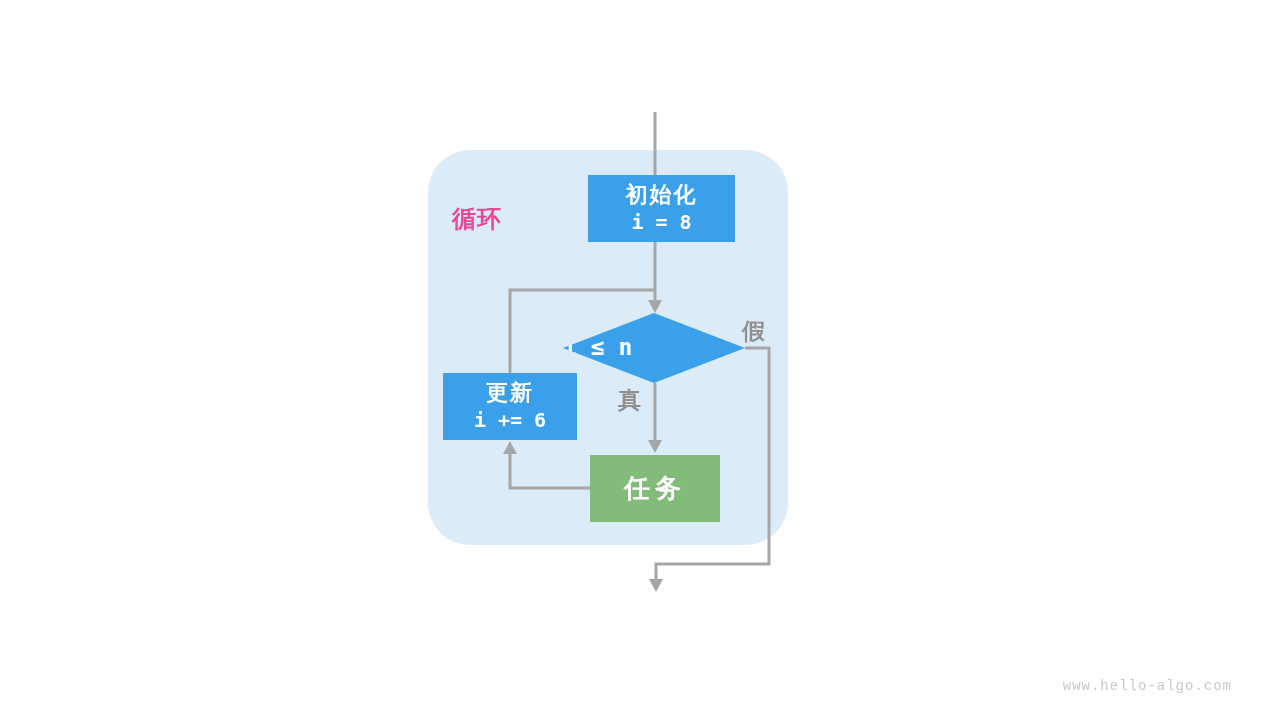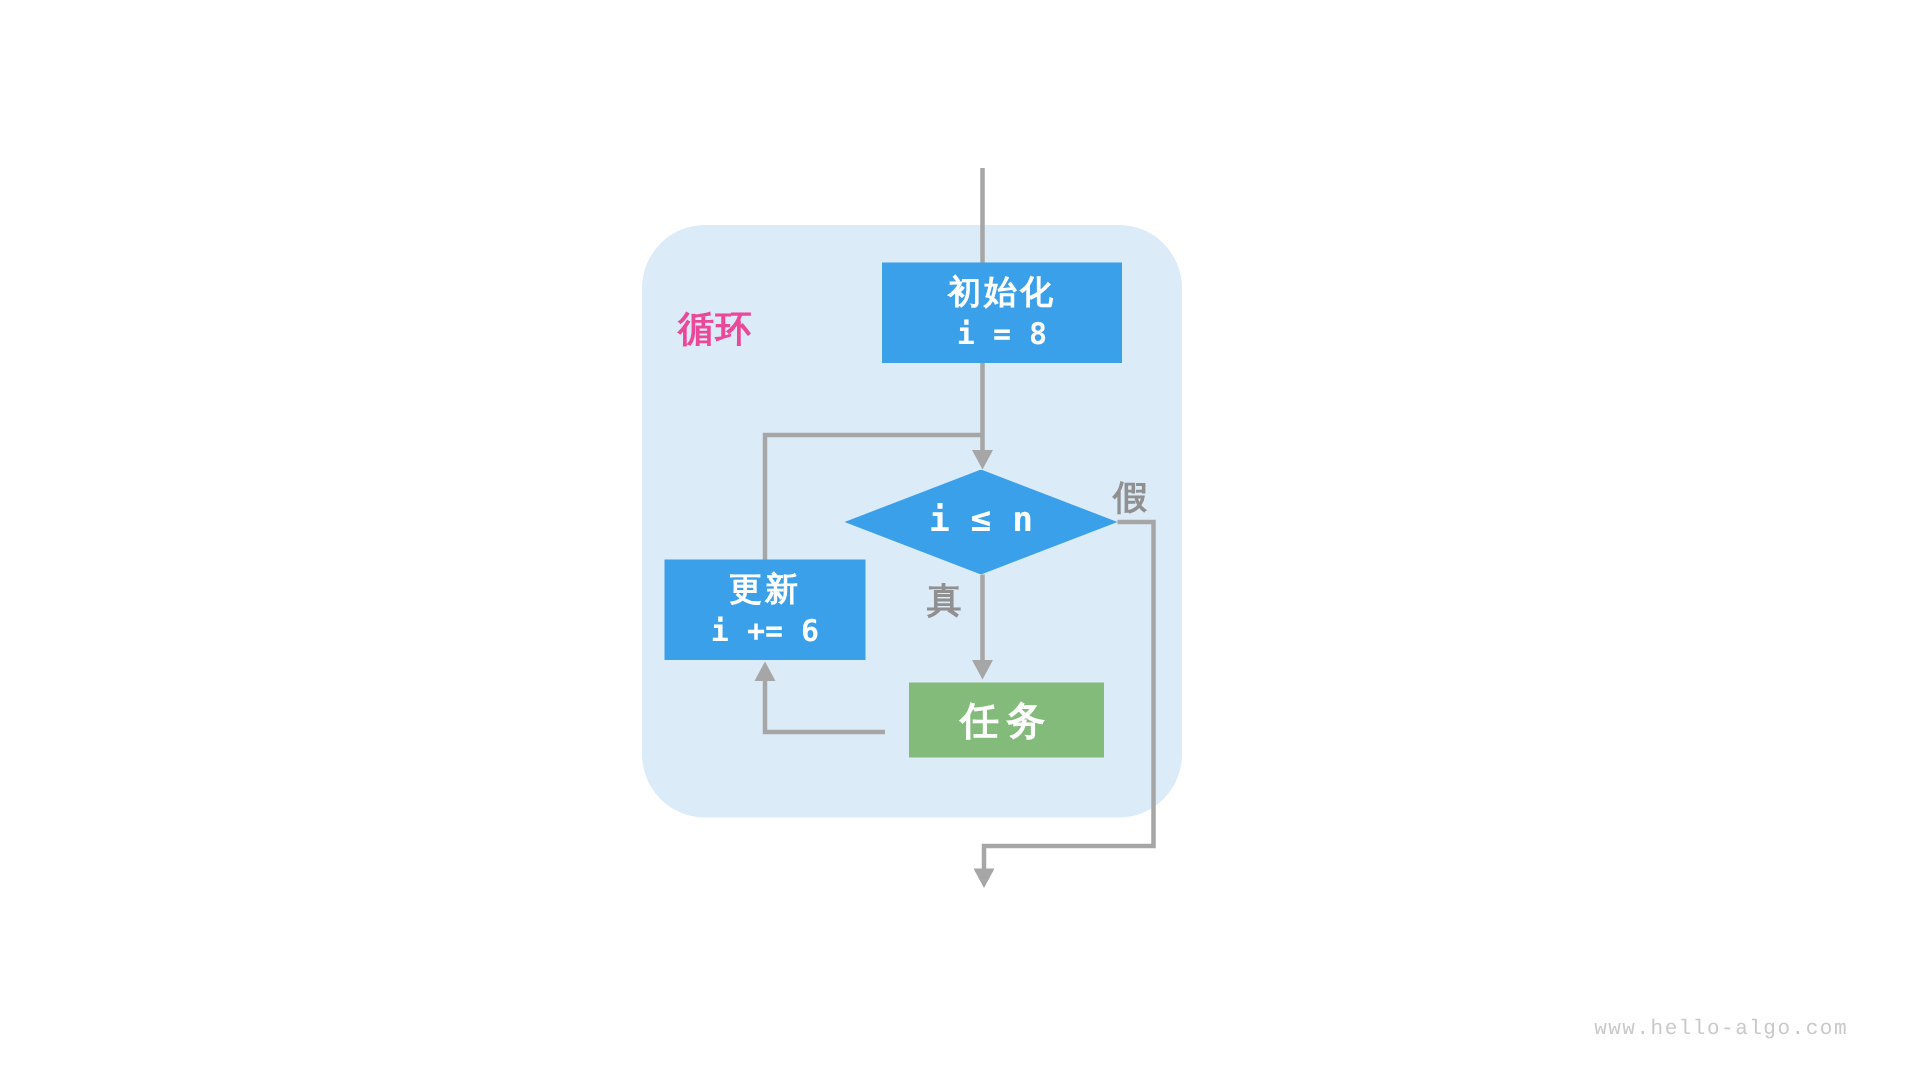--- a/index.html
+++ b/index.html
@@ -26,21 +26,21 @@
   .process .cn{font-size:22px;letter-spacing:2px;line-height:1.2;}
   .task{background:#83bb7b;font-size:26px;letter-spacing:5px;}
   .code{
     font-family:"DejaVu Sans Mono","Liberation Mono",monospace;
     font-size:20px;font-weight:bold;line-height:1.3;
   }
   .diamond{
     position:absolute;left:563px;top:313px;width:182px;height:70px;
     background:#39a0e9;z-index:2;
     clip-path:polygon(50% 0,100% 50%,50% 100%,0 50%);
-    display:flex;align-items:center;justify-content:center;
+    display:flex;align-items:center;
     color:#fff;
   }
   .diamond .code{font-size:23px;}
   .branch-label{
     position:absolute;color:#909090;font-size:23px;font-weight:bold;z-index:3;
   }
   .edges-svg{position:absolute;left:0;top:0;z-index:1;}
   .watermark{
     position:absolute;right:48px;bottom:26px;
     font-family:Liberation Mono, monospace;
@@ -72,35 +72,35 @@
     </g>
     <g fill="#a6a6a6" stroke="none">
       <polygon points="655,313 648,300 662,300"></polygon>
       <polygon points="655,453 648,440 662,440"></polygon>
       <polygon points="510,441 503,454 517,454"></polygon>
       <polygon points="656,592 649,579 663,579"></polygon>
     </g>
   </svg>
 
 
-  <div class="node process" style="left:588px;top:175px;width:160px;height:67px;">
+  <div class="node process" style="left:588px;top:175px;width:147px;height:67px;">
     <span class="cn">初始化</span>
     <span class="code">i = 8</span>
   </div>
 
   <div class="diamond">
     <span class="code">i ≤ n</span>
   </div>
 
   <div class="node process" style="left:443px;top:373px;width:134px;height:67px;">
     <span class="cn">更新</span>
     <span class="code">i += 6</span>
   </div>
 
-  <div class="node task" style="left:590px;top:455px;width:130px;height:50px;margin-left:16px;">
+  <div class="node task" style="left:590px;top:455px;width:130px;height:67px;">
     <span>任务</span>
   </div>
 
 
   <div class="branch-label" style="left:618px;top:385px;">真</div>
   <div class="branch-label" style="left:742px;top:316px;">假</div>
 
   <div class="watermark">www.hello-algo.com</div>
 
 </div>

